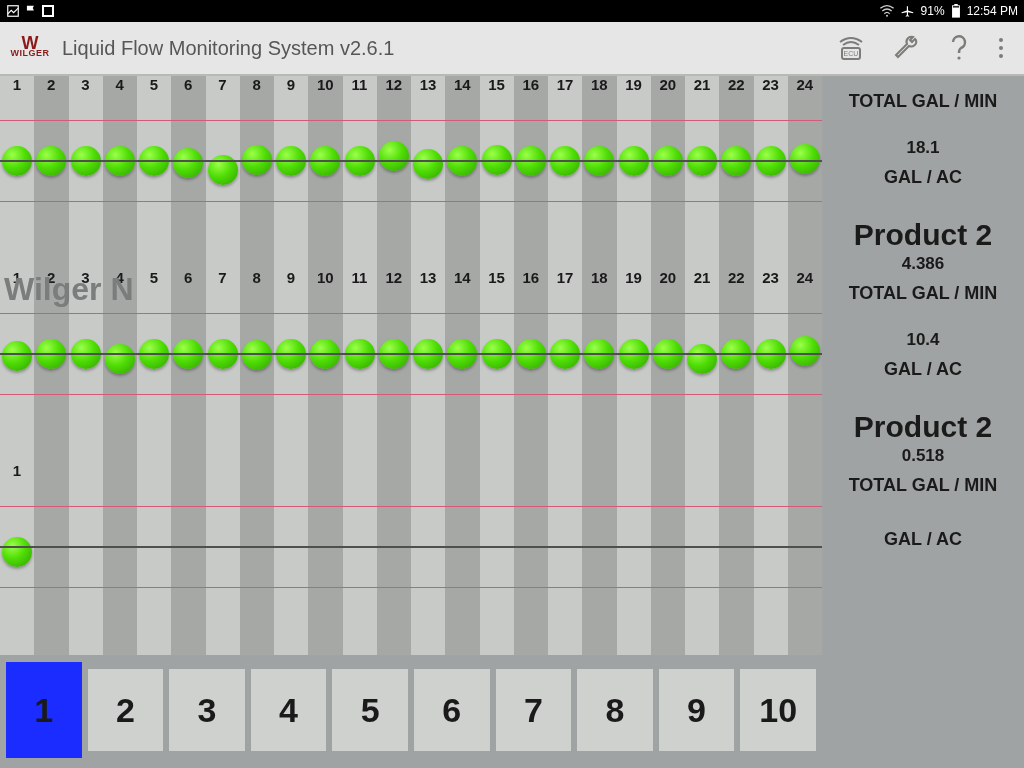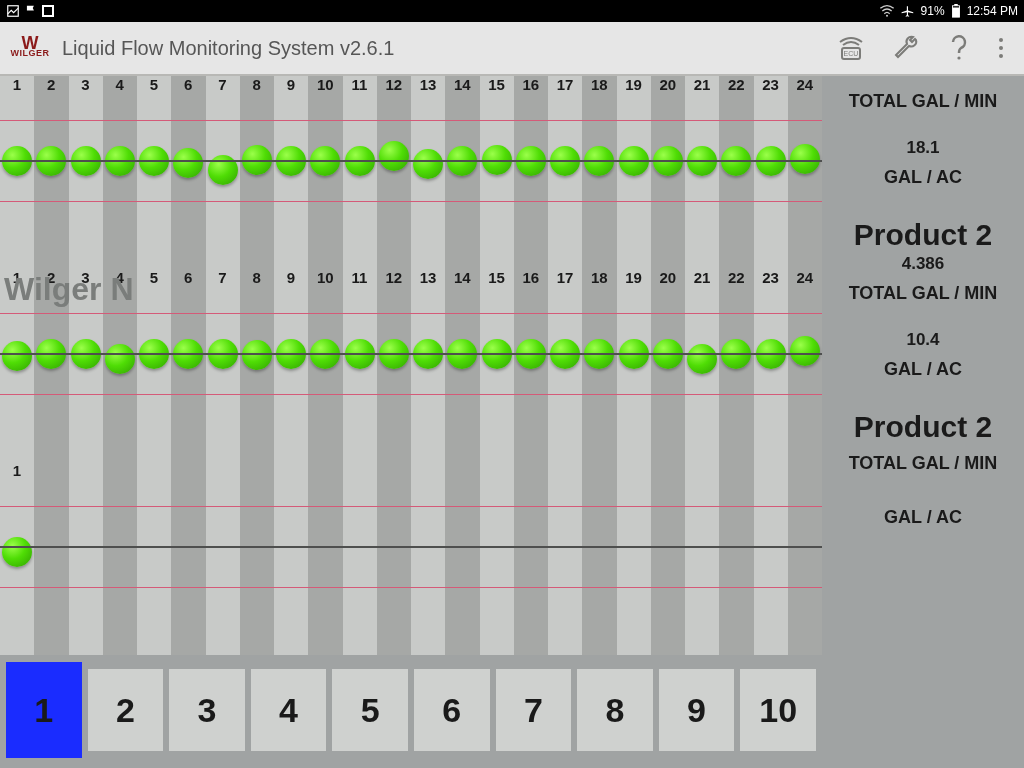--- a/index.html
+++ b/index.html
@@ -327,20 +327,21 @@
       <div class="product-block">
         <div class="product-title">Product 2</div>
         <div class="product-val">4.386</div>
         <div class="product-unit">TOTAL GAL / MIN</div>
         <div class="product-spacer"></div>
         <div class="product-val">10.4</div>
         <div class="product-unit">GAL / AC</div>
       </div>
       <div class="product-block">
         <div class="product-title">Product 2</div>
+        <div class="product-val">0.518</div>
         <div class="product-unit">TOTAL GAL / MIN</div>
         <div class="product-spacer"></div>
         <div class="product-unit">GAL / AC</div>
       </div>
     </div>
 </div>
 
 <div class="page-tabs" id="page-tabs">
     <div class="page-tab active">1</div>
     <div class="page-tab">2</div>

